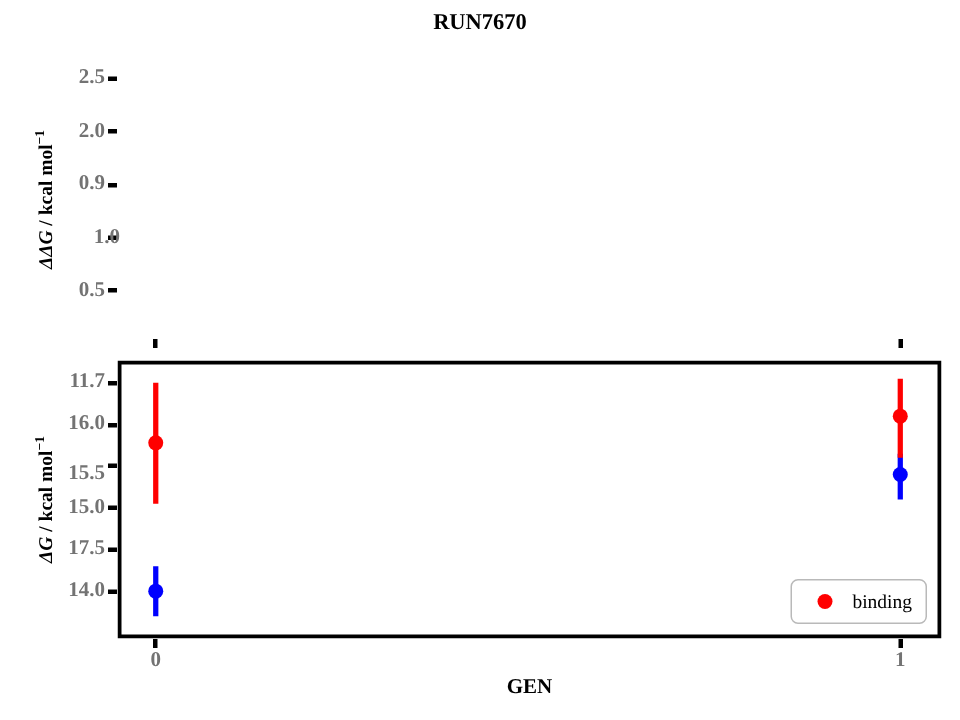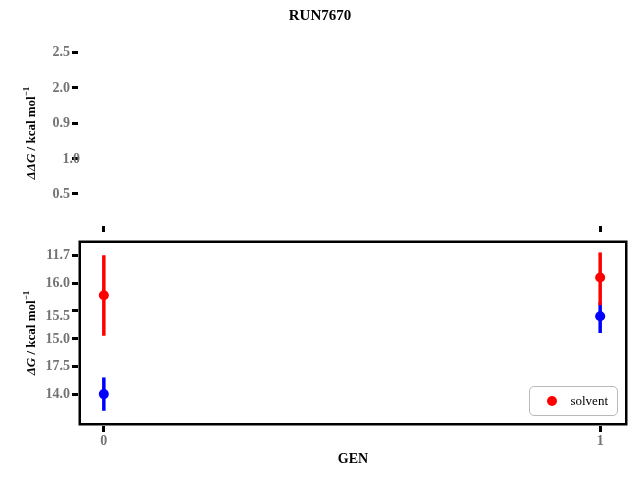--- a/index.html
+++ b/index.html
@@ -57,21 +57,21 @@
         <line x1="22.832116788321166" x2="22.832116788321166" y1="92.77777777777771" y2="12.222222222222165" stroke="#ff0000" stroke-width="3.5" stroke-linecap="butt"></line>
         <circle cx="22.832116788321166" cy="52.22222222222222" r="5" fill="#ff0000"></circle>
         <line x1="519.1824817518248" x2="519.1824817518248" y1="62.22222222222221" y2="9.444444444444347" stroke="#ff0000" stroke-width="3.5" stroke-linecap="butt"></line>
         <circle cx="519.1824817518248" cy="34.444444444444315" r="5" fill="#ff0000"></circle>
       </svg>
     <div class="legend legend-bottom">
       <div class="legend-row">
         <span class="legend-marker-cell">
             <span class="legend-dot" style="background: rgb(255, 0, 0);"></span>
           </span>
-        <span class="legend-label">solvent</span>
+        <span class="legend-label">binding</span>
       </div>
     </div>
   </div>
 <div class="tick y-tick" style="left: 72px; top: 192.445px;"></div>
     <div class="tick-label y-tick-label" style="right: 570px; top: 193.945px;">0.5</div>
     <div class="tick y-tick" style="left: 72px; top: 157.012px;"></div>
     <div class="tick-label y-tick-label" style="right: 560px; top: 158.512px;">1.0</div>
     <div class="tick y-tick" style="left: 72px; top: 121.579px;"></div>
     <div class="tick-label y-tick-label" style="right: 570px; top: 123.079px;">0.9</div>
     <div class="tick y-tick" style="left: 72px; top: 86.1457px;"></div>

